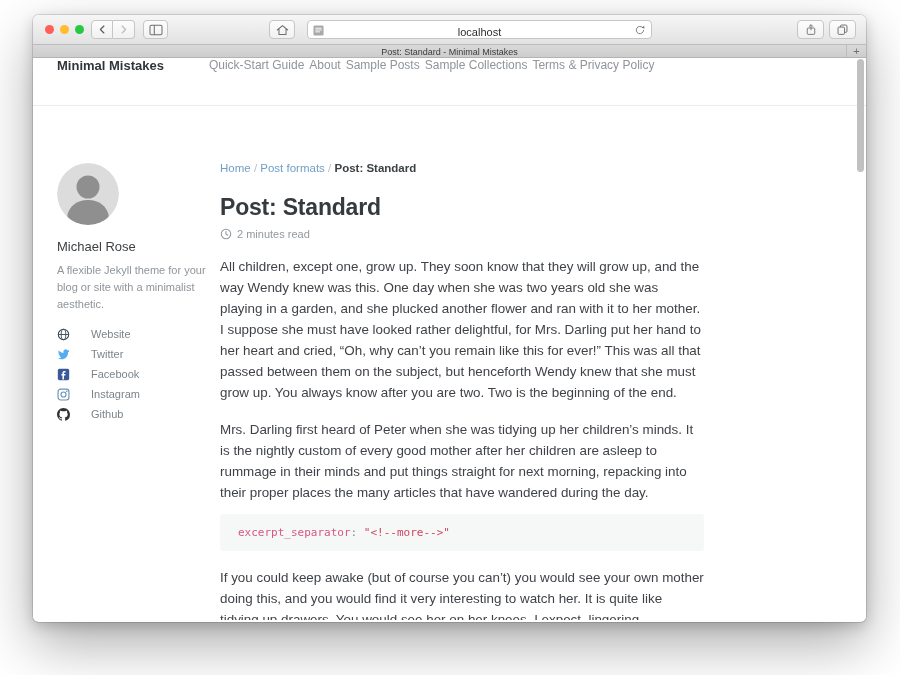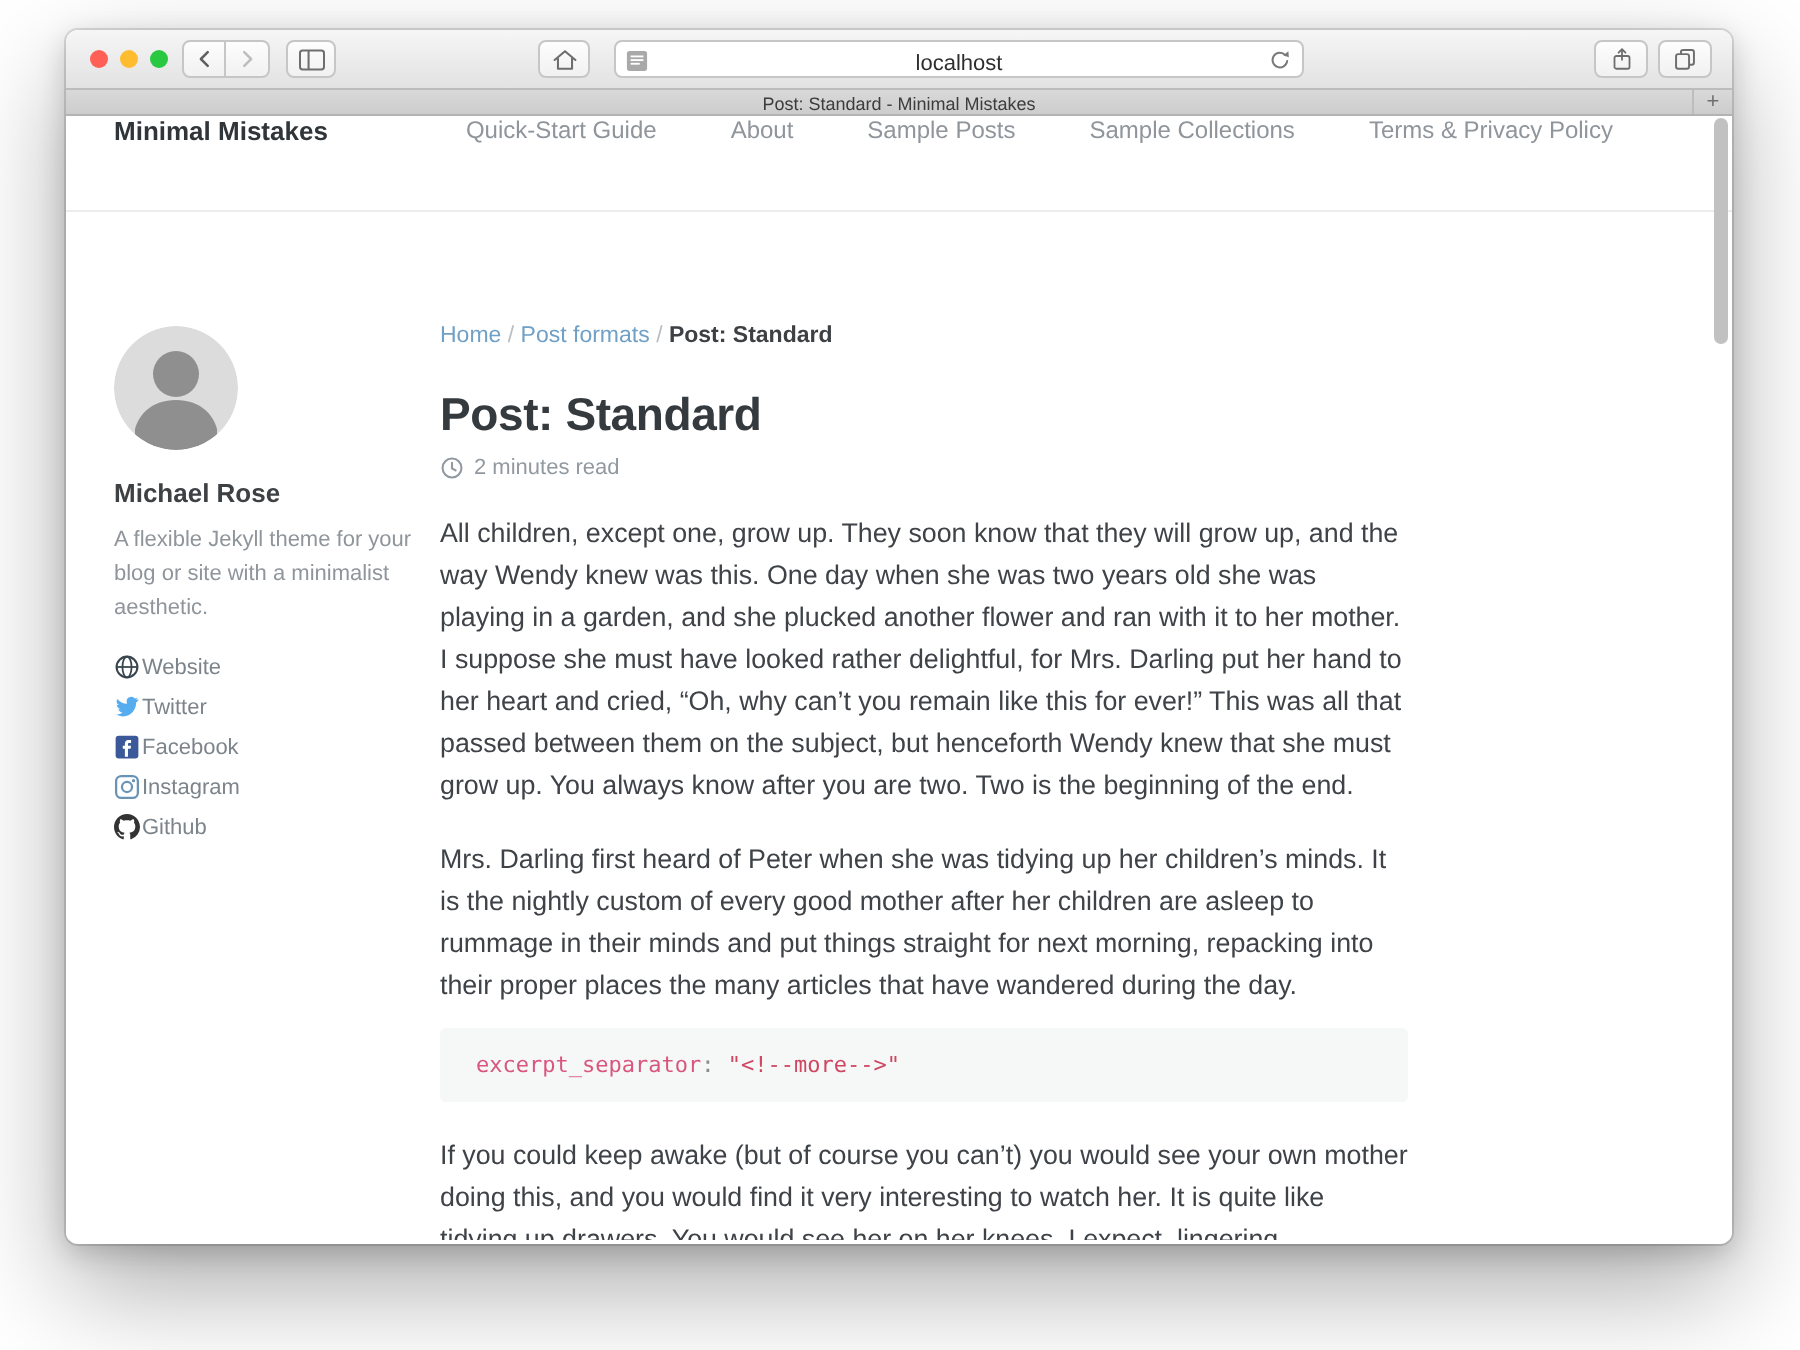--- a/index.html
+++ b/index.html
@@ -53,32 +53,32 @@
     position:absolute; right:0; top:0; width:20px; height:12px; border-left:1px solid #bdbdbd;
     font-size:11px; color:#6f6f6f; display:flex; align-items:center; justify-content:center;
   }
 
   
   .page { position:relative; height:562px; background:#ffffff; overflow:hidden; }
   .scroll-thumb { position:absolute; right:2px; top:1px; width:7px; height:113px; background:#c1c1c1; border-radius:4px; z-index:5; }
 
   .masthead { height:48px; display:flex; align-items:flex-start; padding:0 24px; border-bottom:1px solid #ececec; background:#fff; }
   .brand { font-size:13px; font-weight:bold; color:#30353a; text-decoration:none; }
-  .navlinks { display:flex; margin-left:69px; gap:37px; }
+  .navlinks { display:flex; margin-left:45px; gap:5px; }
   .navlinks a { font-size:12px; color:#8f959b; text-decoration:none; }
 
   .columns { display:flex; padding-left:24px; margin-top:12px; }
 
   
   .author { width:150px; padding-top:45px; flex:none; }
   .avatar { width:62px; height:62px; border-radius:50%; overflow:hidden; }
-  .author-name { margin-top:14px; font-size:13px; font-weight:bold; color:#3d4144; }
+  .author-name { margin-top:14px; font-size:13px; font-weight:normal; color:#3d4144; }
   .author-bio { margin-top:8px; font-size:11px; line-height:17px; color:#8f959b; }
   .author-links { margin-top:15px; list-style:none; }
-  .author-links li { display:flex; align-items:flex-end; gap:1px; height:12px; margin-bottom:8px; }
+  .author-links li { display:flex; align-items:flex-start; gap:21px; height:12px; margin-bottom:8px; }
   .author-links a { font-size:11px; color:#7c848b; text-decoration:none; }
 
   
   .main { width:484px; margin-left:13px; }
   .breadcrumb { font-size:11.5px; color:#b9bec2;margin-top:44px; }
   .breadcrumb a { color:#71a0c6; text-decoration:none; }
   .breadcrumb .current { color:#3d4144; font-weight:bold; }
   .post-title { margin-top:20px; font-size:23px; font-weight:bold; color:#343a3e; letter-spacing:-0.2px; }
   .post-meta { margin-top:7px; display:flex; align-items:center; gap:5px; font-size:11px; color:#9199a0; }
   .main p { margin-top:16px; font-size:13.4px; line-height:21px; color:#3f4348; }

